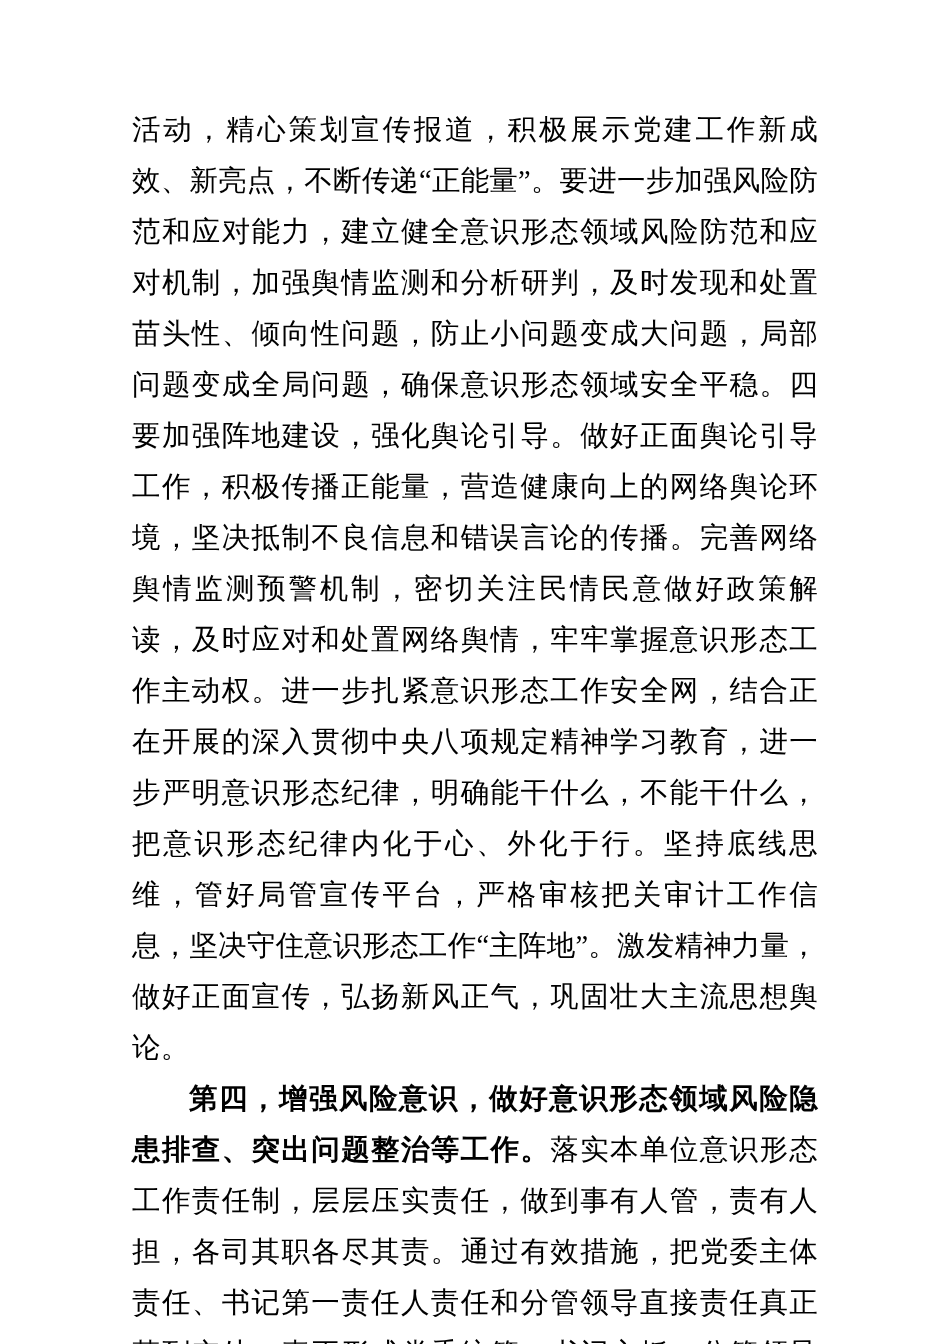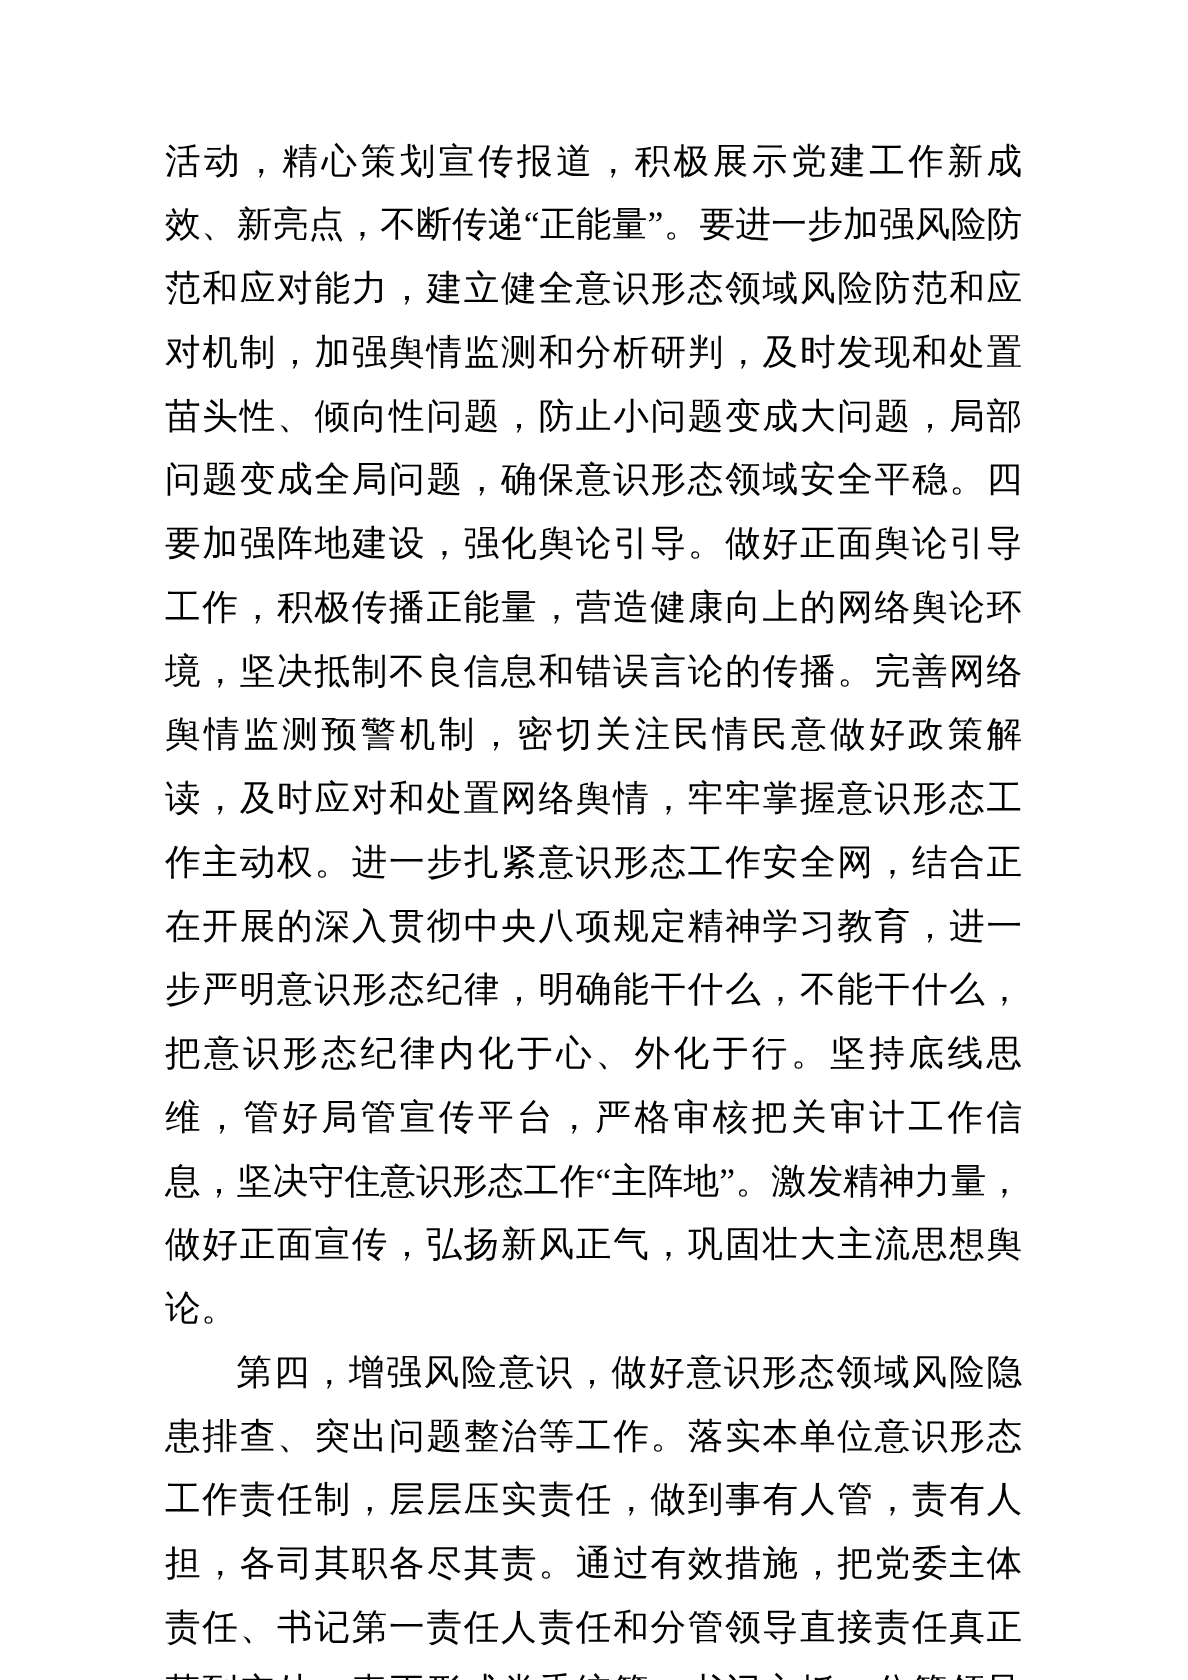--- a/index.html
+++ b/index.html
@@ -33,21 +33,21 @@
     margin: 0;
     text-indent: 0;
   }
   .para + .para {
     margin-top: 0;
   }
   .para-indent {
     text-indent: 57px;
   }
   .bold-lead {
-    font-weight: normal;
+    font-weight: bold;
   }
 </style>
 </head>
 <body>
 
 <div class="page">
   <div class="doc-body">
 
     <p class="para">
       <span>活动，精心策划宣传报道，积极展示党建工作新成效、新亮点，不断传递“正能量”。要进一步加强风险防范和应对能力，建立健全意识形态领域风险防范和应对机制，加强舆情监测和分析研判，及时发现和处置苗头性、倾向性问题，防止小问题变成大问题，局部问题变成全局问题，确保意识形态领域安全平稳。四要加强阵地建设，强化舆论引导。做好正面舆论引导工作，积极传播正能量，营造健康向上的网络舆论环境，坚决抵制不良信息和错误言论的传播。完善网络舆情监测预警机制，密切关注民情民意做好政策解读，及时应对和处置网络舆情，牢牢掌握意识形态工作主动权。进一步扎紧意识形态工作安全网，结合正在开展的深入贯彻中央八项规定精神学习教育，进一步严明意识形态纪律，明确能干什么，不能干什么，把意识形态纪律内化于心、外化于行。坚持底线思维，管好局管宣传平台，严格审核把关审计工作信息，坚决守住意识形态工作“主阵地”。激发精神力量，做好正面宣传，弘扬新风正气，巩固壮大主流思想舆论。</span>

